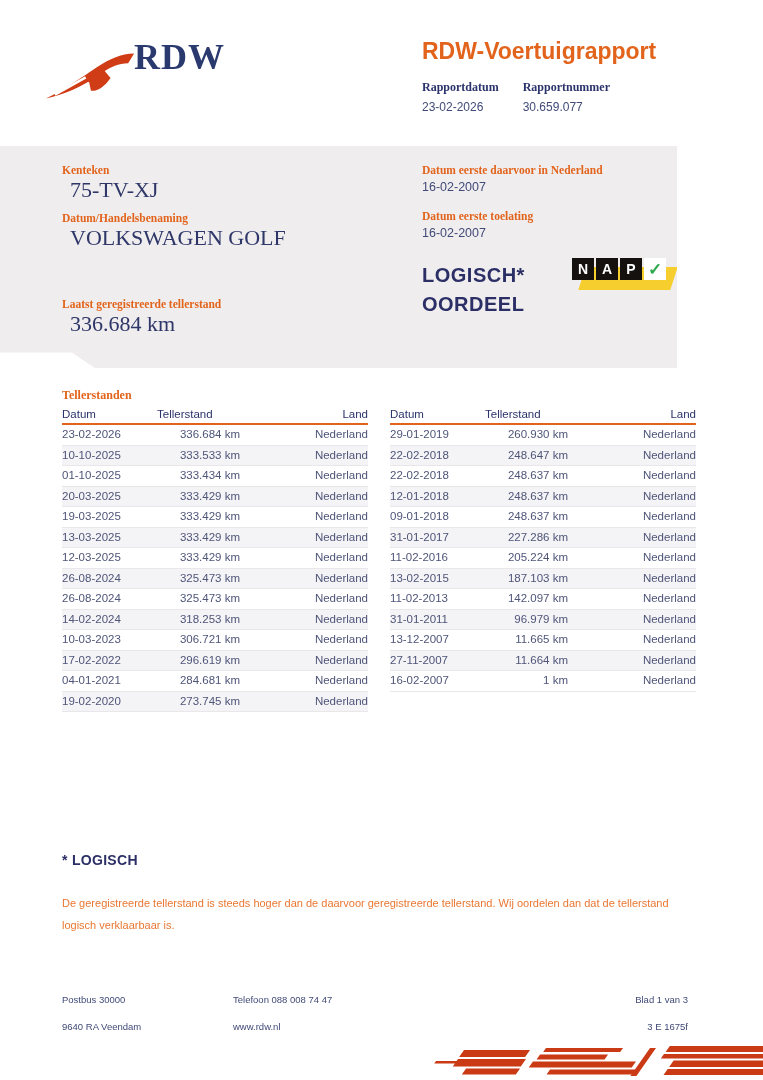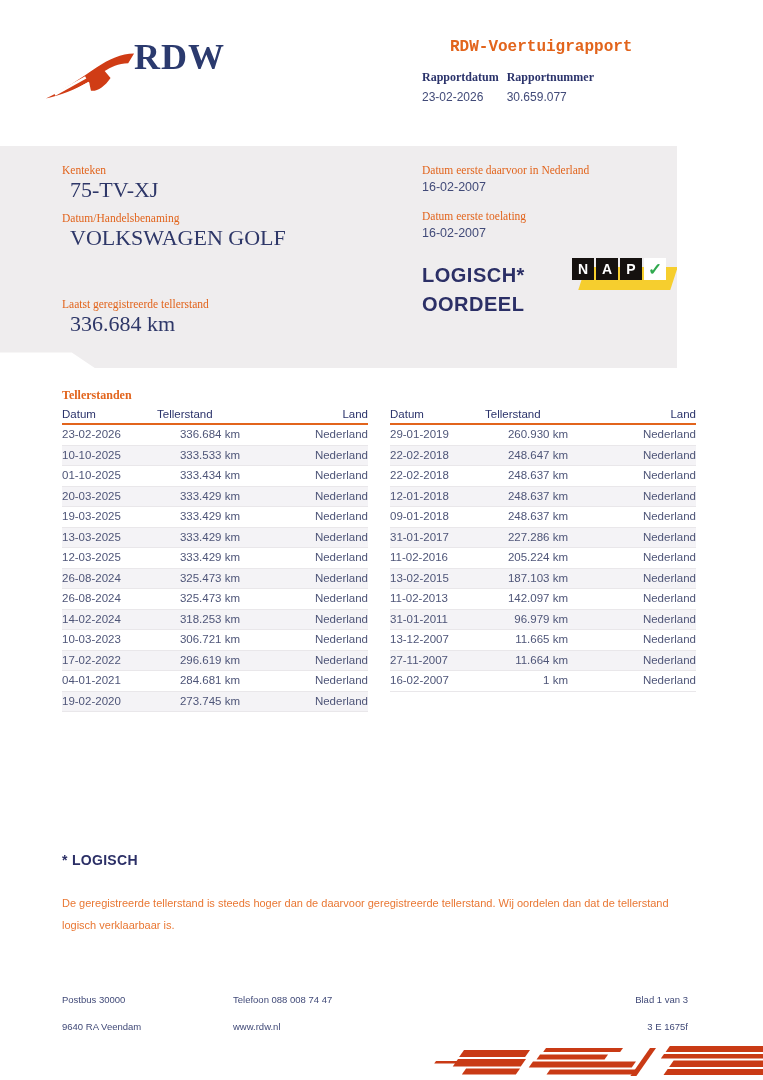--- a/index.html
+++ b/index.html
@@ -3,31 +3,31 @@
 <meta charset="utf-8">
 <style>
   html,body{margin:0;padding:0;background:#fff;}
   .page{position:relative;width:763px;height:1080px;background:#ffffff;overflow:hidden;
         font-family:"Liberation Sans", sans-serif;}
 
   
   .logo-flag{position:absolute;left:40px;top:40px;width:98px;height:68px;}
   .logo-text{position:absolute;left:134px;top:36px;font-family:"Liberation Serif", serif;
              font-weight:bold;font-size:36px;color:#2b3a6e;letter-spacing:1px;}
-  .report-title{position:absolute;left:422px;top:38px;font-family:Liberation Mono, monospace;
-                font-weight:bold;font-size:16px;color:#e2641c;margin-left:28px;}
-  .meta{position:absolute;left:422px;top:70px;display:flex;gap:8px;}
+  .report-title{position:absolute;left:422px;top:38px;font-family:Liberation Sans, sans-serif;
+                font-weight:bold;font-size:23px;color:#e2641c;}
+  .meta{position:absolute;left:422px;top:80px;display:flex;gap:24px;}
   .meta .m-label{font-family:"Liberation Serif", serif;font-weight:bold;font-size:12px;color:#2b336b;}
   .meta .m-value{font-size:12px;color:#414a78;margin-top:5px;}
 
   
   .panel{position:absolute;left:0;top:146px;width:677px;height:222px;background:#efedee;
          clip-path:polygon(0 0,100% 0,100% 100%,14% 100%,10.6% 93%,0 93%);}
   .p-abs{position:absolute;}
-  .o-label{font-family:"Liberation Serif", serif;font-weight:normal;font-size:11.5px;color:#e2641c;}
+  .o-label{font-family:"Liberation Serif", serif;font-weight:bold;font-size:11.5px;color:#e2641c;}
   .big-val{font-family:"Liberation Serif", serif;font-size:22px;color:#2e3768;margin-left:8px;}
   .sm-val{font-size:12.5px;color:#414a78;}
   .oordeel{font-weight:bold;font-size:20px;color:#2b2f66;line-height:29px;letter-spacing:.5px;}
 
   
   .nap{position:absolute;left:572px;top:112px;width:105px;height:40px;}
   .nap-yellow{position:absolute;left:10px;top:9px;width:92px;height:23px;background:#f6ce2e;
               transform:skewX(-18deg);}
   .nap-tiles{position:absolute;left:0;top:0;display:flex;gap:2px;}
   .nap-tile{width:22px;height:22px;background:#15110f;color:#fff;font-weight:bold;font-size:14px;

